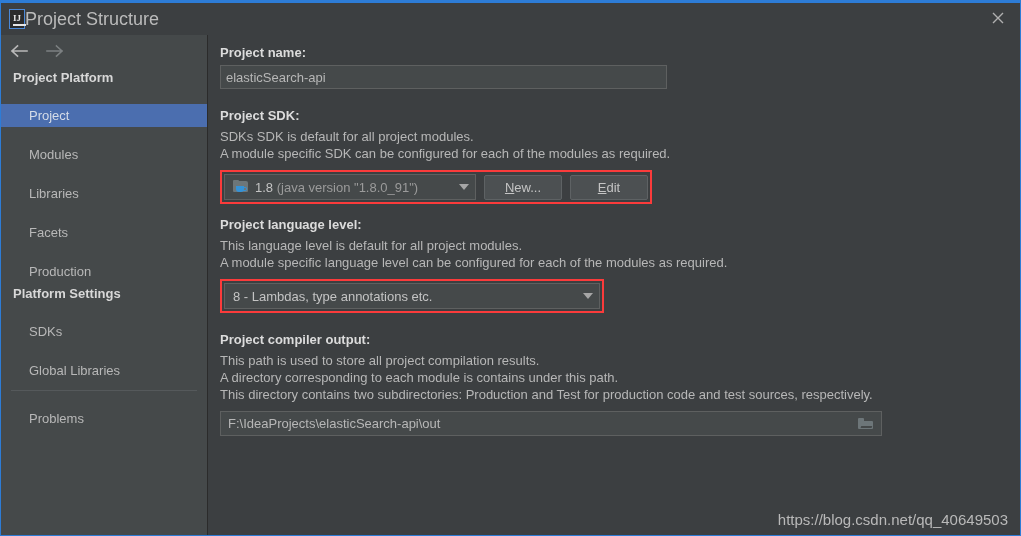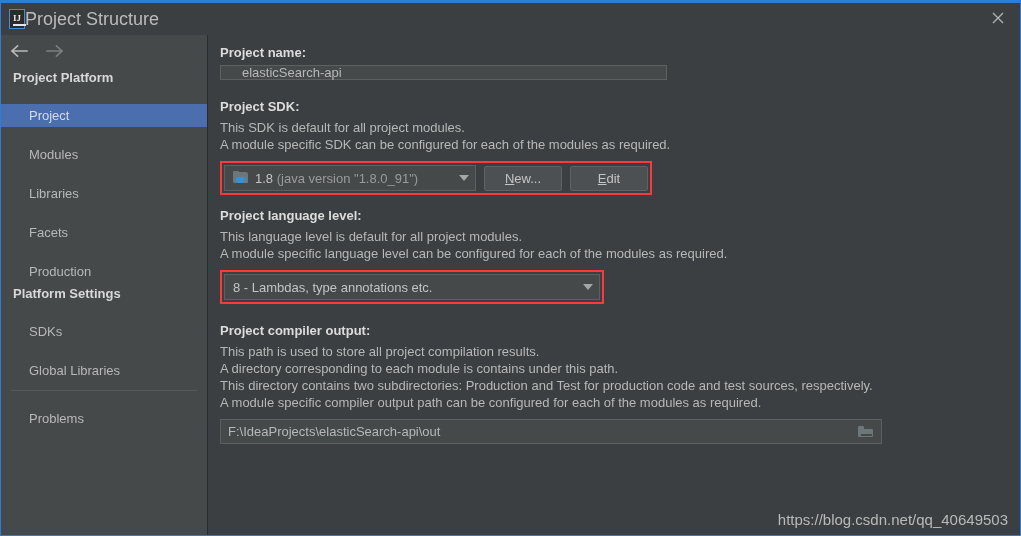--- a/index.html
+++ b/index.html
@@ -118,27 +118,27 @@
   .desc {
     color: #b7b7b7;
     font-size: 13px;
     line-height: 17px;
   }
   .gap-sm { height: 8px; }
   .gap-md { height: 13px; }
   .gap-lg { height: 19px; }
 
   .text-field {
-    height: 15px;
+    height: 24px;
     background: #45494a;
     border: 1px solid #5e6060;
     color: #b7b7b7;
     font-size: 13px;
     display: flex; align-items: center;
-    padding-left: 21px;
+    padding-left: 5px;
     cursor: text;
   }
   #project-name-field { width: 447px; }
 
   
   .redbox {
     border: 2px solid #fb3b3b;
     display: inline-block;
     padding: 2px;
   }
@@ -317,21 +317,21 @@
   <div class="main">
 
     
     <div class="label-bold">Project name:</div>
     <div class="text-field" id="project-name-field">elasticSearch-api</div>
 
     <div class="gap-lg"></div>
 
     
     <div class="label-bold">Project SDK:</div>
-    <div class="desc">This SDK is default for all project modules.</div>
+    <div class="desc">SDKs SDK is default for all project modules.</div>
     <div class="desc">A module specific SDK can be configured for each of the modules as required.</div>
 
     <div class="gap-sm"></div>
 
     <div class="redbox">
       <div class="row">
         <div class="combo" id="sdk-combo">
           <span class="sdk-icon">
             <span class="fold-tab"></span>
             <span class="fold-back"></span>
@@ -371,21 +371,20 @@
       </div>
     </div>
 
     <div class="gap-lg"></div>
 
     
     <div class="label-bold">Project compiler output:</div>
     <div class="desc">This path is used to store all project compilation results.</div>
     <div class="desc">A directory corresponding to each module is contains under this path.</div>
     <div class="desc">This directory contains two subdirectories: Production and Test for production code and test sources, respectively.</div>
-    <div class="desc">A module specific compiler output path can be configured for each of the modules as required.</div>
 
     <div class="gap-sm"></div>
 
     <div id="output-field-wrap">
       <span class="val">F:\IdeaProjects\elasticSearch-api\out</span>
       <span class="browse-btn">
         <span class="folder-icon">
           <span class="f-tab"></span>
           <span class="f-body"></span>
           <span class="f-cut"></span>

